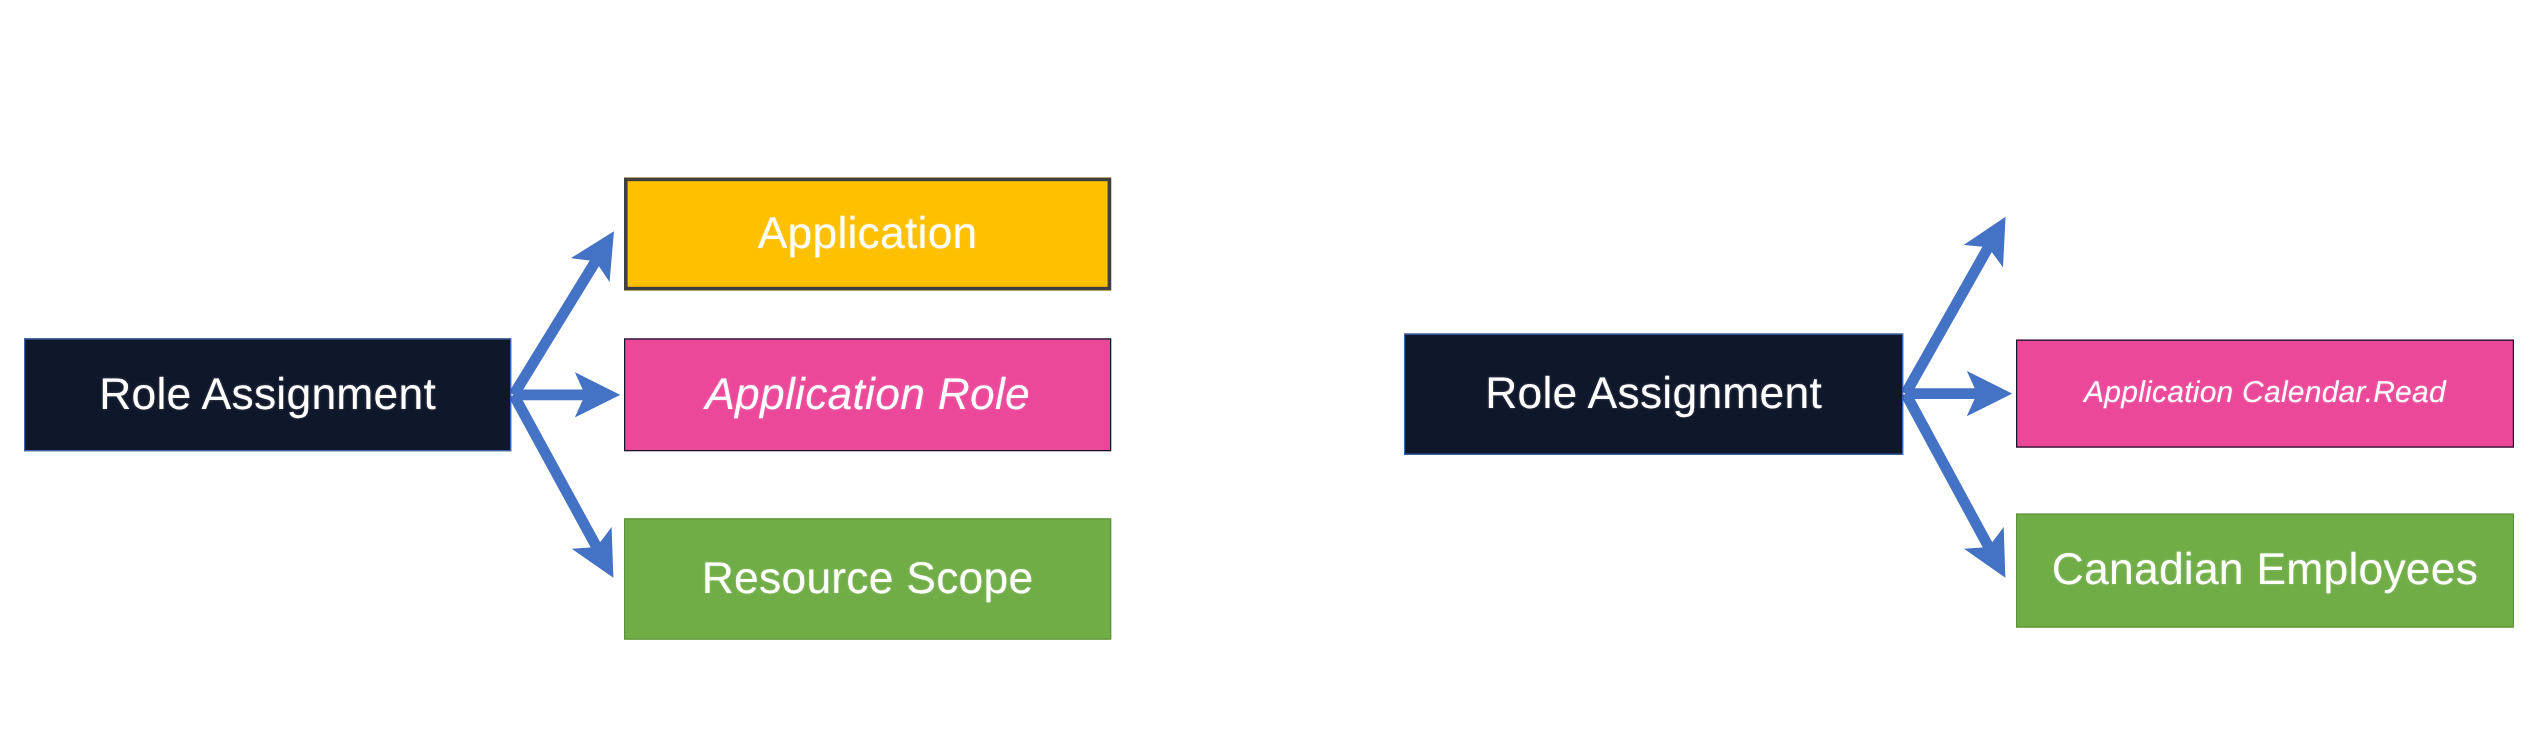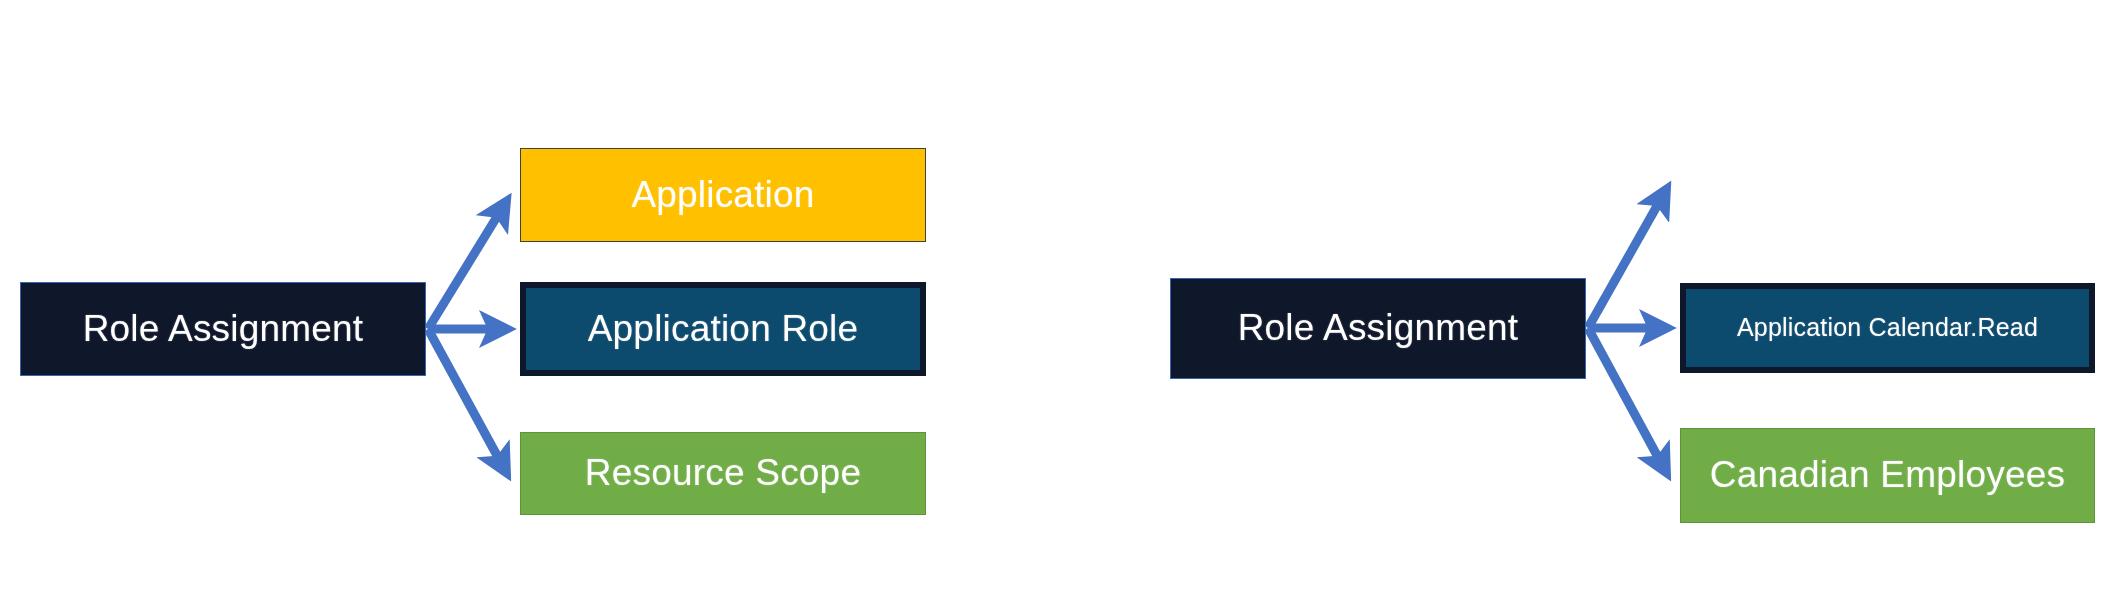--- a/index.html
+++ b/index.html
@@ -48,34 +48,35 @@
     background: #0f172a;
     border: 1px solid #3a64b0;
     font-size: 37px;
   }
   #src-left  { left: 20px;   top: 282px; width: 406px; height: 94px; }
   #src-right { left: 1170px; top: 278px; width: 416px; height: 101px; }
 
   
   .node.tgt-yellow {
     background: #FFC000;
-    border: 1px solid #404040;
+    border: 3px solid #404040;
   }
   .node.tgt-orange {
-    background: #0c4a6e;
-    border: 6px solid #0f172a;
+    background: #ec4899;
+    border: 1px solid #0f172a;
+    font-style: italic;
   }
   .node.tgt-green {
     background: #70AD47;
     border: 1px solid #5e9439;
   }
 
   #t-l-app   { left: 520px; top: 148px; width: 406px; height: 94px; font-size: 37px; }
   #t-l-role  { left: 520px; top: 282px; width: 406px; height: 94px; font-size: 37px; }
-  #t-l-scope { left: 520px; top: 432px; width: 406px; height: 83px; font-size: 37px; }
+  #t-l-scope { left: 520px; top: 432px; width: 406px; height: 101px; font-size: 37px; }
 
   #t-r-tool  { left: 1680px; top: 133px; width: 415px; height: 99px; font-size: 37px; }
   #t-r-perm  { left: 1680px; top: 283px; width: 415px; height: 90px; font-size: 25px; }
   #t-r-emp   { left: 1680px; top: 428px; width: 415px; height: 95px; font-size: 37px; }
 </style>
 </head>
 <body>
 
 <div id="canvas">
 

